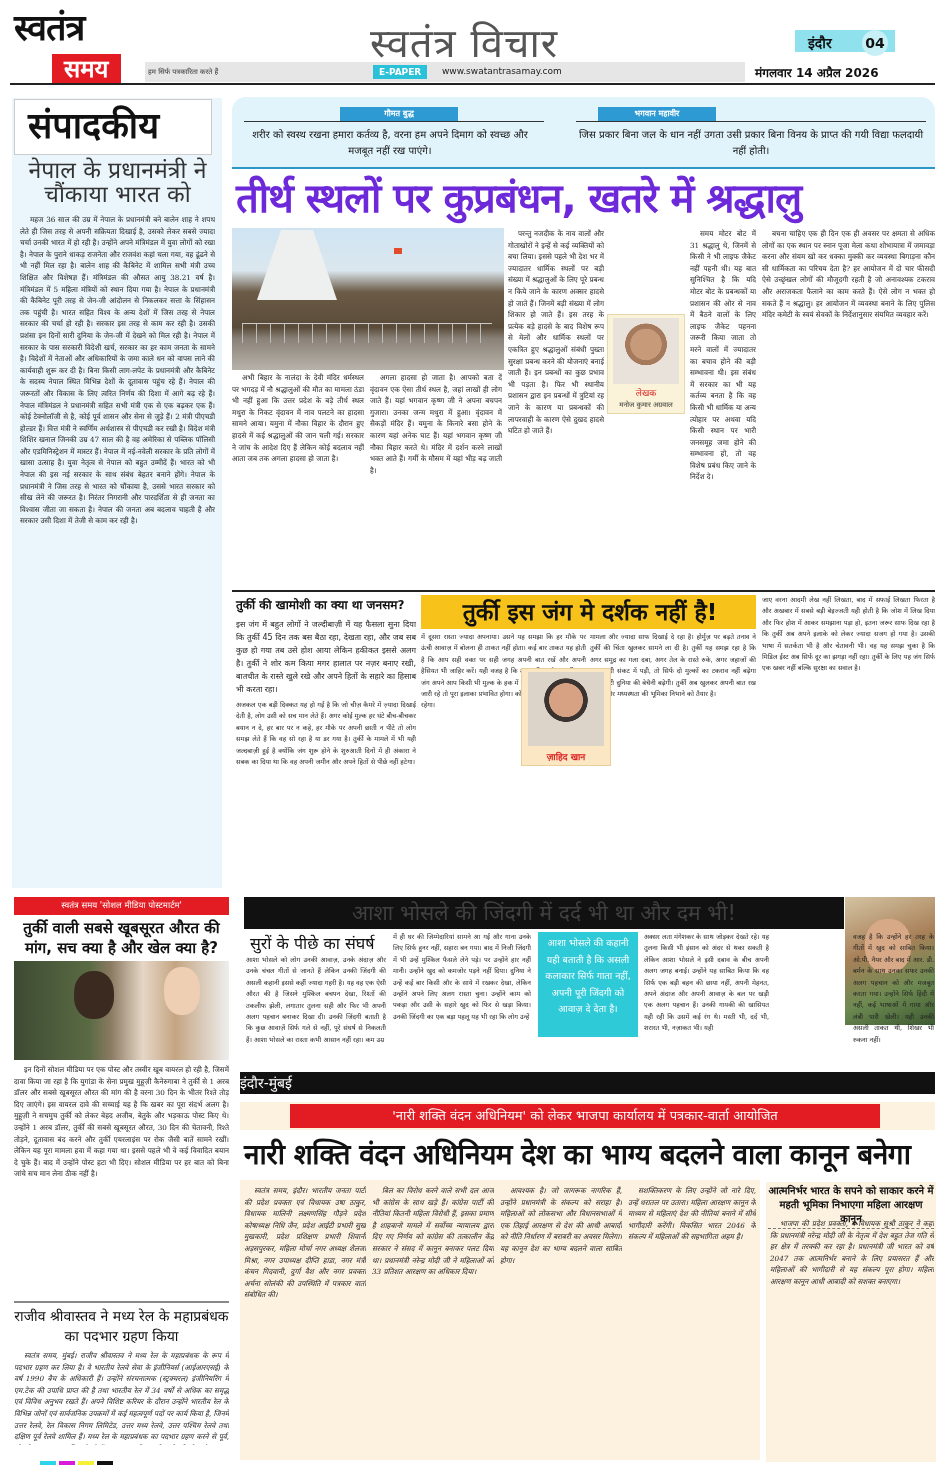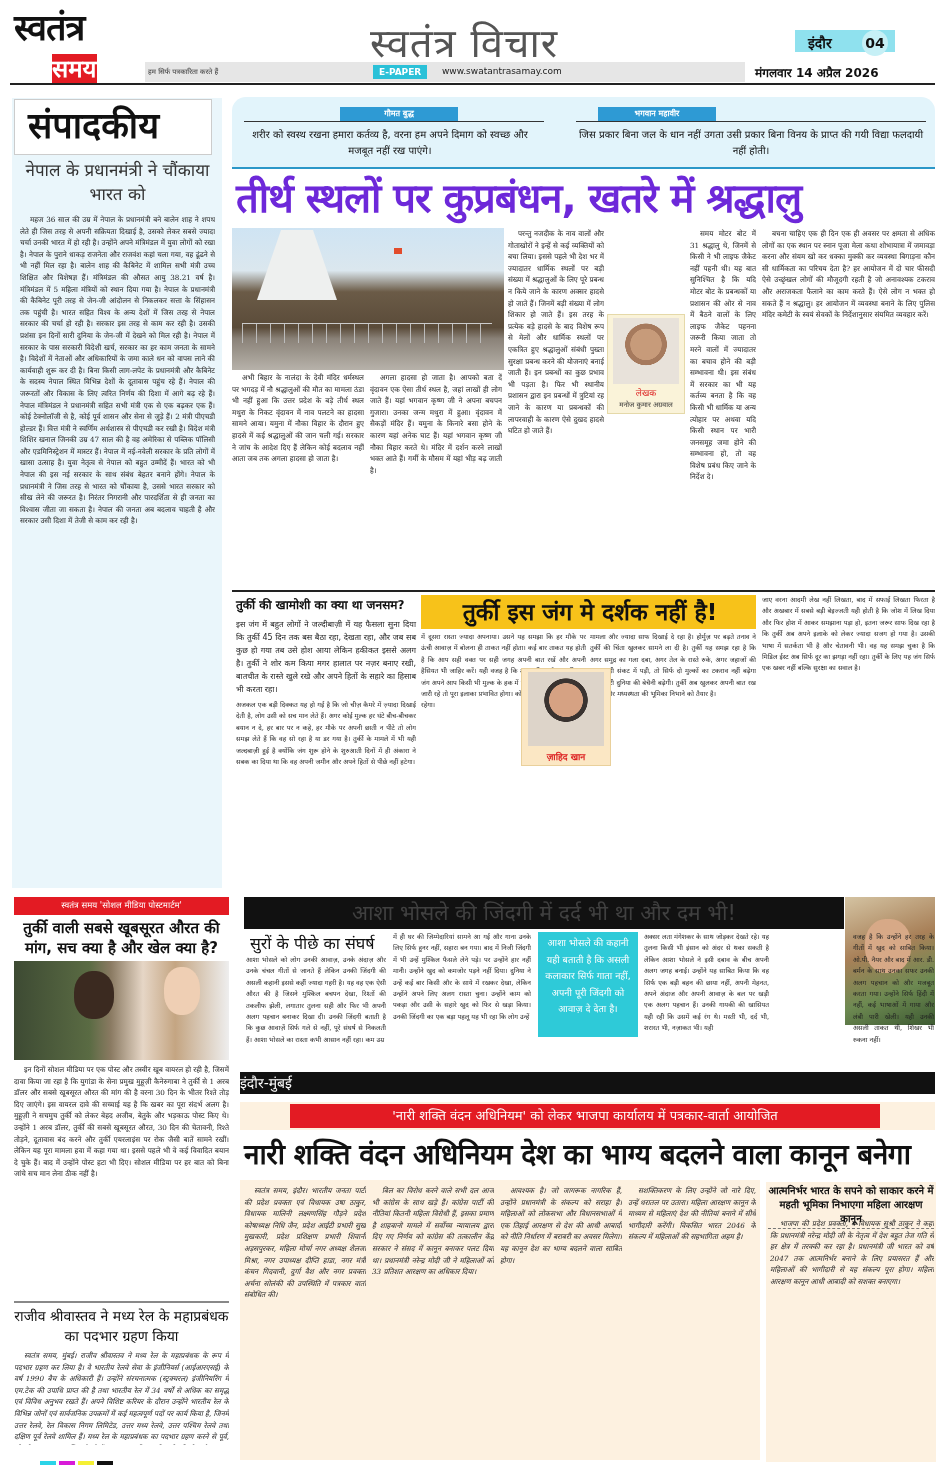--- a/index.html
+++ b/index.html
@@ -5,36 +5,36 @@
 *{box-sizing:border-box;margin:0;padding:0}
 body{width:945px;height:1468px;background:#fff;font-family:"DejaVu Sans",sans-serif;color:#111;overflow:hidden;position:relative}
 .abs{position:absolute}
 .body-text{font-family:"DejaVu Serif",serif;font-size:7.2px;line-height:11.6px;color:#222;text-align:justify;overflow:hidden}
 .body-text p{text-indent:10px}
 .sans-text{font-family:"DejaVu Sans",sans-serif;font-size:6.6px;line-height:11.4px;color:#222;text-align:justify;overflow:hidden}
 .ital{font-style:italic}
 
 #logo{left:14px;top:8px;width:125px;height:78px}
 #logo .top{font-family:"DejaVu Sans",sans-serif;font-weight:bold;font-size:36px;color:#111;letter-spacing:-1px;line-height:40px}
-#logo .bot{position:absolute;left:38px;top:46px;background:#e31b23;color:#fff;font-weight:bold;font-size:24px;padding:0 0;line-height:30px}
+#logo .bot{position:absolute;left:38px;top:46px;background:#e31b23;color:#fff;font-weight:bold;font-size:24px;padding:0 12px;line-height:30px}
 #tagline{left:148px;top:67px;font-size:7px;color:#333}
 #tagline-bar{left:145px;top:62px;width:600px;height:20px;background:#e6e6e6}
 #masthead{left:370px;top:14px;font-size:40px;color:#555;letter-spacing:1px}
 #epaper{left:373px;top:65px;background:#2bc1d8;color:#fff;font-size:9px;font-weight:bold;padding:2px 6px}
 #url{left:442px;top:66px;font-size:9px;color:#222}
 #city-box{left:795px;top:30px;width:100px;height:22px;background:#8fe1ee}
 #city{left:808px;top:33px;font-size:14px;font-weight:bold}
 #page-no{left:862px;top:30px;width:26px;height:26px;border-radius:50%;background:#c6f0f6;font-weight:bold;font-size:14px;text-align:center;line-height:26px}
 #date{left:755px;top:64px;font-size:12px;font-weight:bold}
 #head-rule{left:10px;top:83px;width:925px;height:2px;background:#222}
 
 #ed-col{left:12px;top:98px;width:210px;height:790px;background:#eaf6fb}
 #ed-title-box{left:14px;top:99px;width:198px;height:56px;background:#fff;border:1px solid #ccc}
 #ed-title{left:28px;top:100px;font-size:36px;font-weight:bold;color:#111}
-#ed-head{left:20px;top:158px;width:195px;font-size:17px;line-height:24px;text-align:center;color:#333}
+#ed-head{left:20px;top:158px;width:195px;font-size:23px;line-height:24px;text-align:center;color:#333}
 #ed-body{left:20px;top:214px;width:195px;height:670px}
 
 #quote-band{left:232px;top:97px;width:703px;height:72px;background:#e2f4fb;border-radius:14px 14px 0 0;border-bottom:2px solid #2b97c8}
 .q-label{position:absolute;top:107px;height:14px;background:#2e9ad4;color:#fff;font-size:8px;font-weight:bold;text-align:center;line-height:14px}
 .q-rule{position:absolute;top:121px;height:1px;background:#333}
 .q-text{position:absolute;top:127px;font-size:10px;line-height:16px;text-align:center;color:#111}
 #main-head{left:236px;top:172px;width:700px;font-size:40px;font-weight:bold;line-height:52px;color:#6d28d9;white-space:nowrap;letter-spacing:-1px}
 #temple{left:232px;top:228px;width:272px;height:142px;background:linear-gradient(180deg,#cfe4f3 0%,#dbe7ee 30%,#6b5b47 45%,#5a4b39 70%,#8a8278 78%,#b7b2aa 100%)}
 #temple .spire{position:absolute;left:25px;top:2px;width:80px;height:70px;background:#eef0ef;clip-path:polygon(30% 0,70% 0,100% 100%,0 100%)}
 #temple .flag{position:absolute;left:162px;top:20px;width:8px;height:6px;background:#e24c2c}

